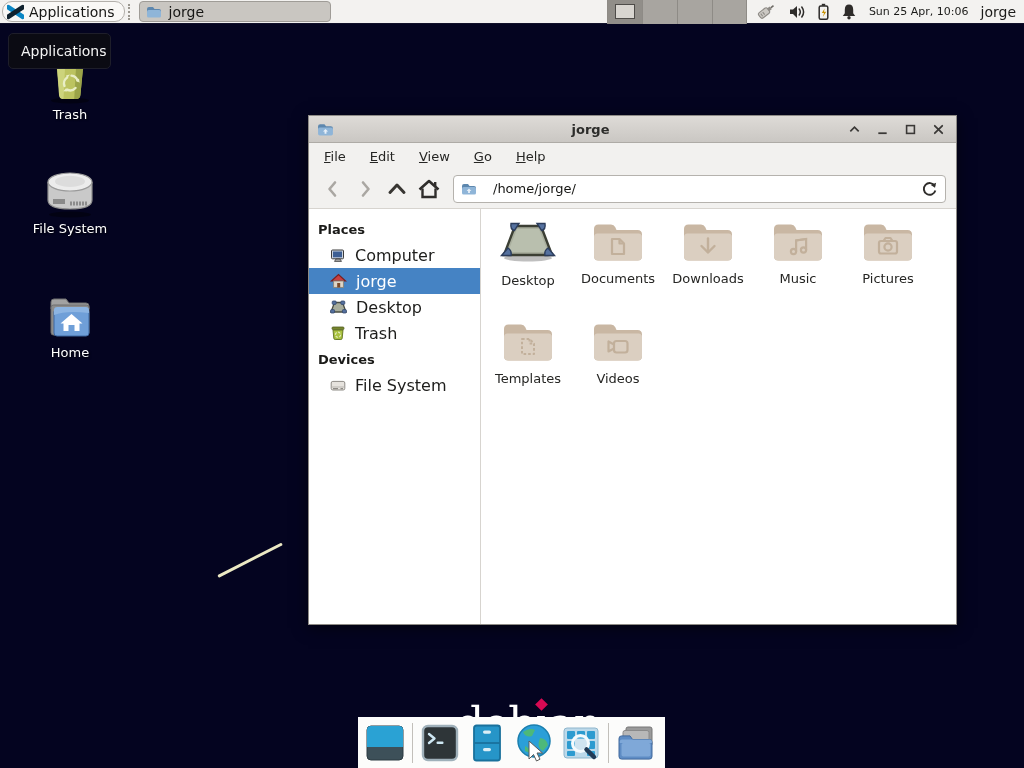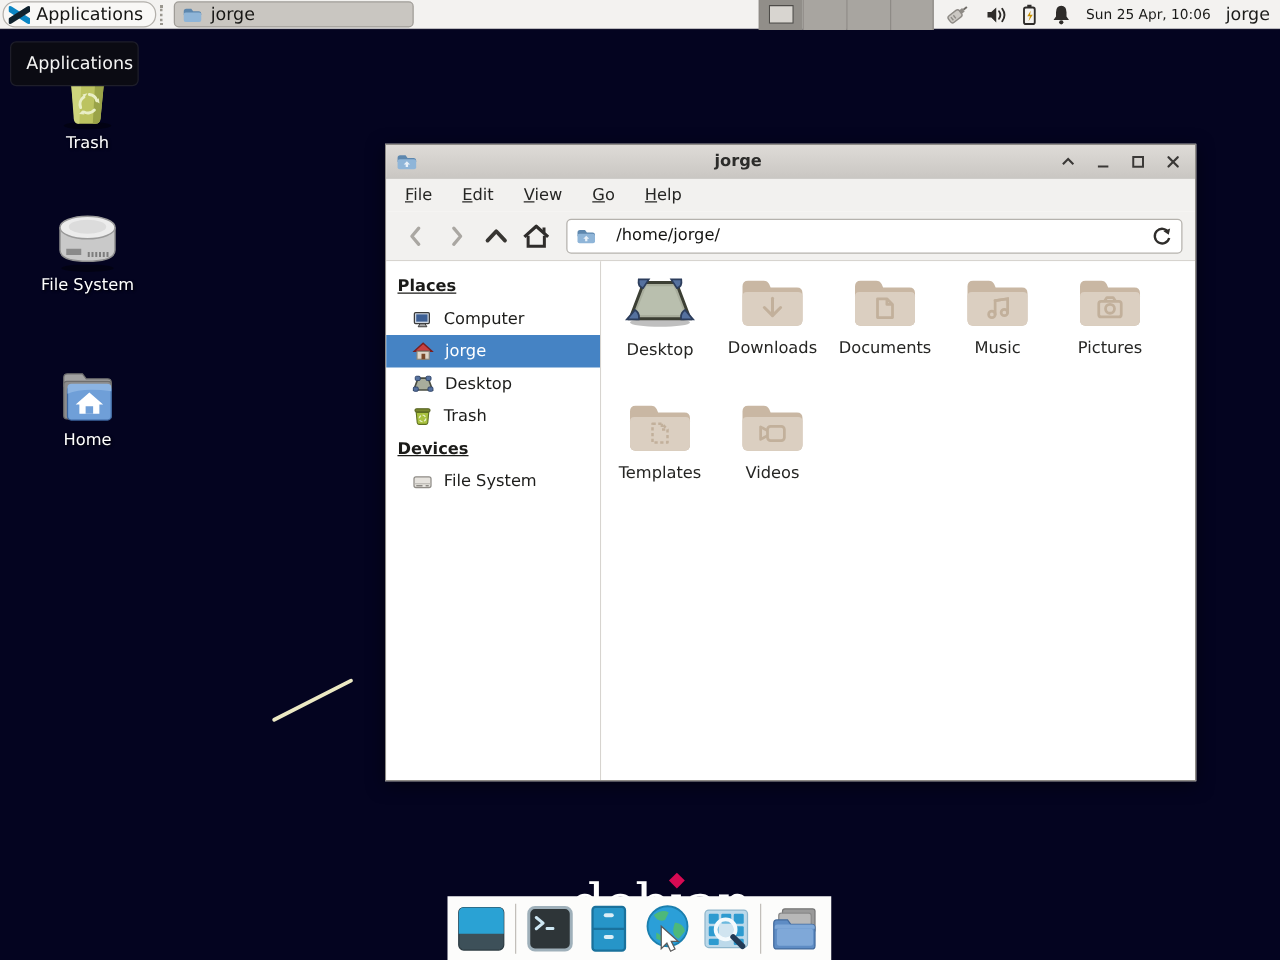--- a/index.html
+++ b/index.html
@@ -83,22 +83,22 @@
   .toolbar { height:40px; flex:0 0 40px; background:#f2f1ef; border-bottom:1px solid #d7d4cf; display:flex; align-items:center; padding:0 10px 0 8px; }
   .navbtn { width:32px; height:30px; display:flex; align-items:center; justify-content:center; border-radius:3px; }
   .pathentry {
     flex:1; height:28px; background:#fff; border:1px solid #b5b2ad; border-radius:4px;
     display:flex; align-items:center; padding:0 7px; gap:16px; margin-left:8px;
   }
   .pathtext { flex:1; font-size:13px; color:#141412; }
 
   .content { flex:1; display:flex; min-height:0; }
   .sidebar { width:172px; flex:0 0 172px; background:#ffffff; border-right:1px solid #d7d4cf; padding-top:7px; }
-  .shead { font-weight:bold; color:#1b1b19; padding:6px 9px 5px 9px; font-size:13px;text-decoration:underline; }
-  .srow { height:26px; display:flex; align-items:center; gap:9px; padding-left:21px; color:#1d1d1b; font-size:13px; }
+  .shead { font-weight:bold; color:#1b1b19; padding:6px 9px 5px 9px; font-size:13px; }
+  .srow { height:26px; display:flex; align-items:center; gap:9px; padding-left:21px; color:#1d1d1b; font-size:16px; }
   .srow svg { flex:0 0 auto; display:block; }
   .srow.sel { background:#4583c4; color:#ffffff; }
 
   .mainview { flex:1; position:relative; background:#ffffff; }
   .fgrid { position:absolute; left:2px; top:0px; width:460px; display:flex; flex-wrap:wrap; }
   .fcell { width:90px; height:100px; display:flex; flex-direction:column; align-items:center; padding-top:11px; }
   .fcell svg { display:block; }
   .flabel { margin-top:7px; font-size:13px; color:#262624; white-space:nowrap; }
 
   .statusbar {
@@ -386,38 +386,38 @@
                 <path d="M54.5 35.5 h-9.5 q-1 -5 3 -7.5 z"></path>
               </g>
             </svg>
             <div class="flabel">Desktop</div>
           </div>
 
           <div class="fcell">
             <svg width="54" height="44" viewBox="0 0 54 44">
               <path d="M3 9 Q3 4.5 7.5 4.5 H20 q3 0 4.3 2.7 L25.5 10 H46.5 Q51 10 51 14.5 V36 Q51 40.5 46.5 40.5 H7.5 Q3 40.5 3 36 Z" fill="#c9b7a3"></path>
               <path d="M3 17 Q3 13.5 6.5 13.5 H47.5 Q51 13.5 51 17 V36 Q51 40.5 46.5 40.5 H7.5 Q3 40.5 3 36 Z" fill="#dbcfc1"></path>
+              <g fill="none" stroke="#c2b09b" stroke-width="2.2" stroke-linejoin="round">
+                <path d="M21 19 h7.5 l4.5 4.5 V34 H21 z"></path>
+                <path d="M28.5 19 v4.5 H33"></path>
+              </g>
+            </svg>
+            <div class="flabel">Documents</div>
+          </div>
+
+          <div class="fcell">
+            <svg width="54" height="44" viewBox="0 0 54 44">
+              <path d="M3 9 Q3 4.5 7.5 4.5 H20 q3 0 4.3 2.7 L25.5 10 H46.5 Q51 10 51 14.5 V36 Q51 40.5 46.5 40.5 H7.5 Q3 40.5 3 36 Z" fill="#c9b7a3"></path>
+              <path d="M3 17 Q3 13.5 6.5 13.5 H47.5 Q51 13.5 51 17 V36 Q51 40.5 46.5 40.5 H7.5 Q3 40.5 3 36 Z" fill="#dbcfc1"></path>
               <g fill="none" stroke="#c2b09b" stroke-width="2.4" stroke-linecap="round" stroke-linejoin="round">
                 <path d="M27 18.5 V32"></path>
                 <path d="M20.5 26 L27 32.5 L33.5 26"></path>
               </g>
             </svg>
             <div class="flabel">Downloads</div>
-          </div>
-
-          <div class="fcell">
-            <svg width="54" height="44" viewBox="0 0 54 44">
-              <path d="M3 9 Q3 4.5 7.5 4.5 H20 q3 0 4.3 2.7 L25.5 10 H46.5 Q51 10 51 14.5 V36 Q51 40.5 46.5 40.5 H7.5 Q3 40.5 3 36 Z" fill="#c9b7a3"></path>
-              <path d="M3 17 Q3 13.5 6.5 13.5 H47.5 Q51 13.5 51 17 V36 Q51 40.5 46.5 40.5 H7.5 Q3 40.5 3 36 Z" fill="#dbcfc1"></path>
-              <g fill="none" stroke="#c2b09b" stroke-width="2.2" stroke-linejoin="round">
-                <path d="M21 19 h7.5 l4.5 4.5 V34 H21 z"></path>
-                <path d="M28.5 19 v4.5 H33"></path>
-              </g>
-            </svg>
-            <div class="flabel">Documents</div>
           </div>
 
           <div class="fcell">
             <svg width="54" height="44" viewBox="0 0 54 44">
               <path d="M3 9 Q3 4.5 7.5 4.5 H20 q3 0 4.3 2.7 L25.5 10 H46.5 Q51 10 51 14.5 V36 Q51 40.5 46.5 40.5 H7.5 Q3 40.5 3 36 Z" fill="#c9b7a3"></path>
               <path d="M3 17 Q3 13.5 6.5 13.5 H47.5 Q51 13.5 51 17 V36 Q51 40.5 46.5 40.5 H7.5 Q3 40.5 3 36 Z" fill="#dbcfc1"></path>
               <g fill="none" stroke="#c2b09b" stroke-width="2.2" stroke-linecap="round">
                 <circle cx="22.5" cy="31.5" r="2.6"></circle>
                 <circle cx="32.5" cy="30" r="2.6"></circle>
                 <path d="M25.1 31.5 V20.5 L35.1 19 V30"></path>

